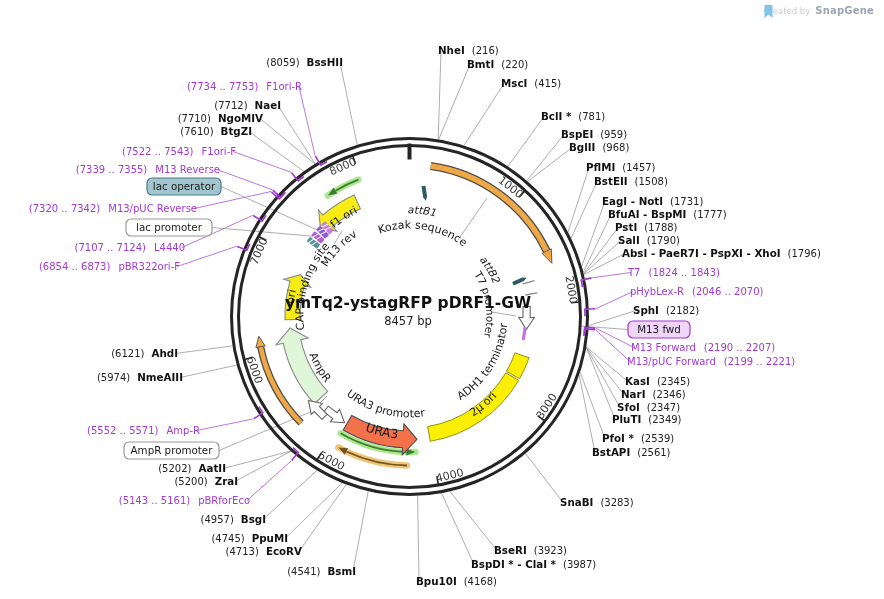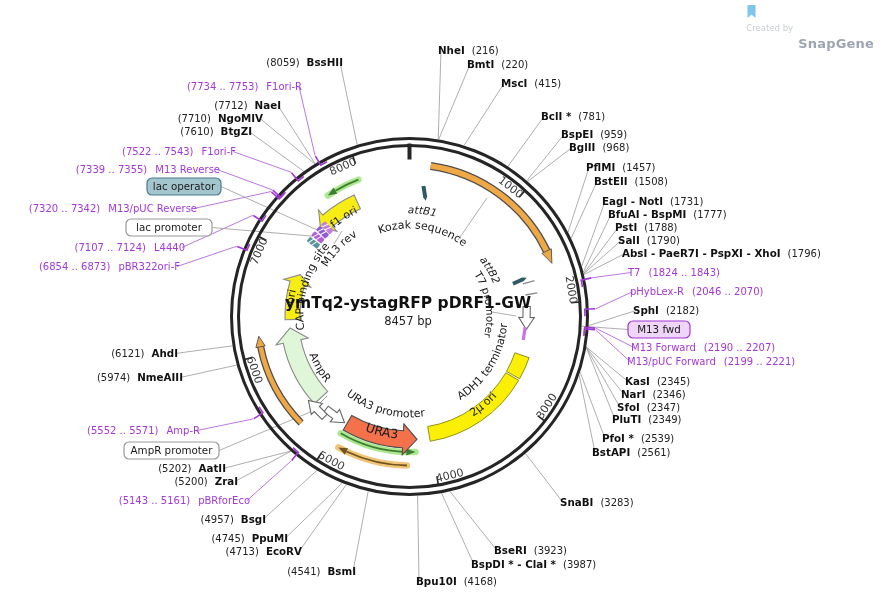--- a/index.html
+++ b/index.html
@@ -8,21 +8,21 @@
   svg{position:absolute;left:0;top:0;}
   text{font-family:"DejaVu Sans",sans-serif;}
   .ezn{font-weight:bold;font-size:10.3px;fill:#111;}
   .ezp{font-size:10px;fill:#222;}
   .pri{font-size:10px;fill:#A238D6;}
   .curv{fill:#1a1a1a;}
   .tick{font-size:11px;fill:#3a3a3a;}
   .boxtxt{font-size:10.3px;fill:#1a1a1a;}
   #watermark{position:absolute;right:10px;top:5px;display:flex;align-items:center;gap:5px;}
   #wm-created{font-size:8.5px;color:#C9CED6;}
-  #wm-brand{font-size:13px;font-weight:600;color:#9CA6B2;letter-spacing:.2px;margin-top:31px;}
+  #wm-brand{font-size:10px;font-weight:600;color:#9CA6B2;letter-spacing:.2px;}
 </style>
 </head>
 <body>
 
 <div id="stage">
   <svg id="map" width="884" height="599" viewBox="0 0 884 599">
     <g id="g-leaders">
         <line x1="458" y1="240" x2="487" y2="198" stroke="#999999" stroke-width="0.8"></line>
         <line x1="492" y1="312" x2="516" y2="316" stroke="#999999" stroke-width="0.8"></line>
         <line x1="334" y1="244" x2="342" y2="231" stroke="#999999" stroke-width="0.8"></line>

